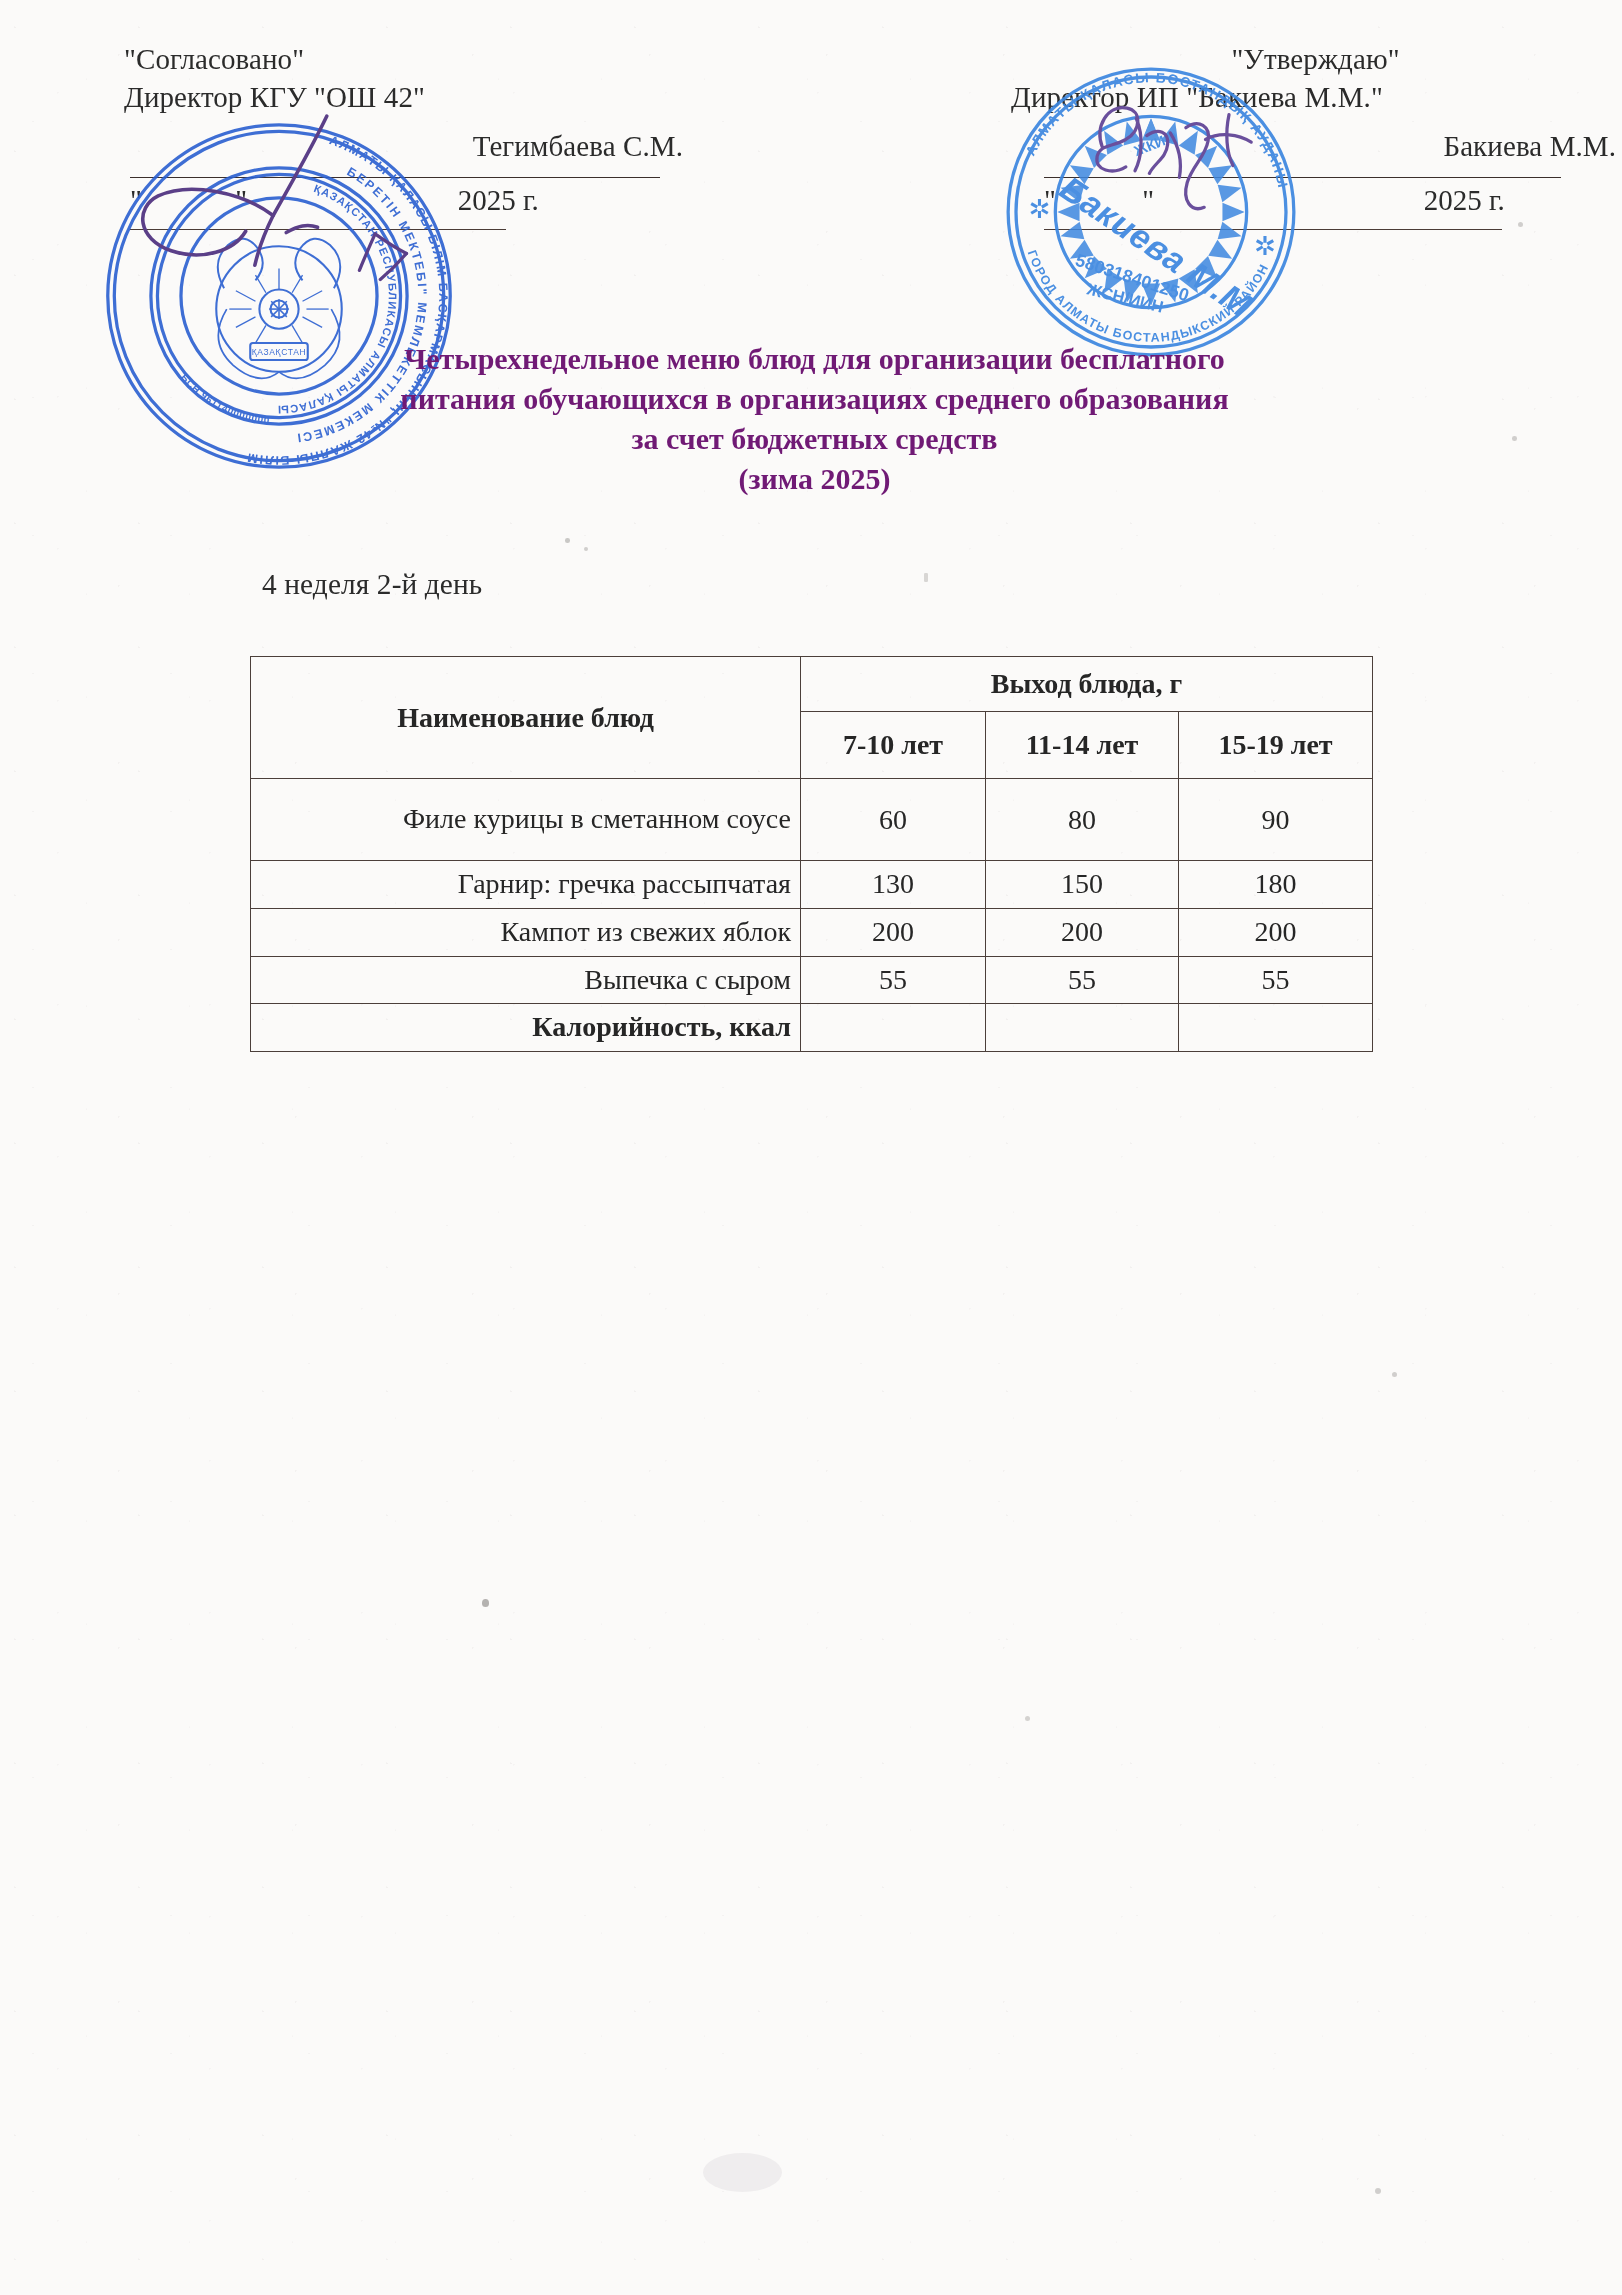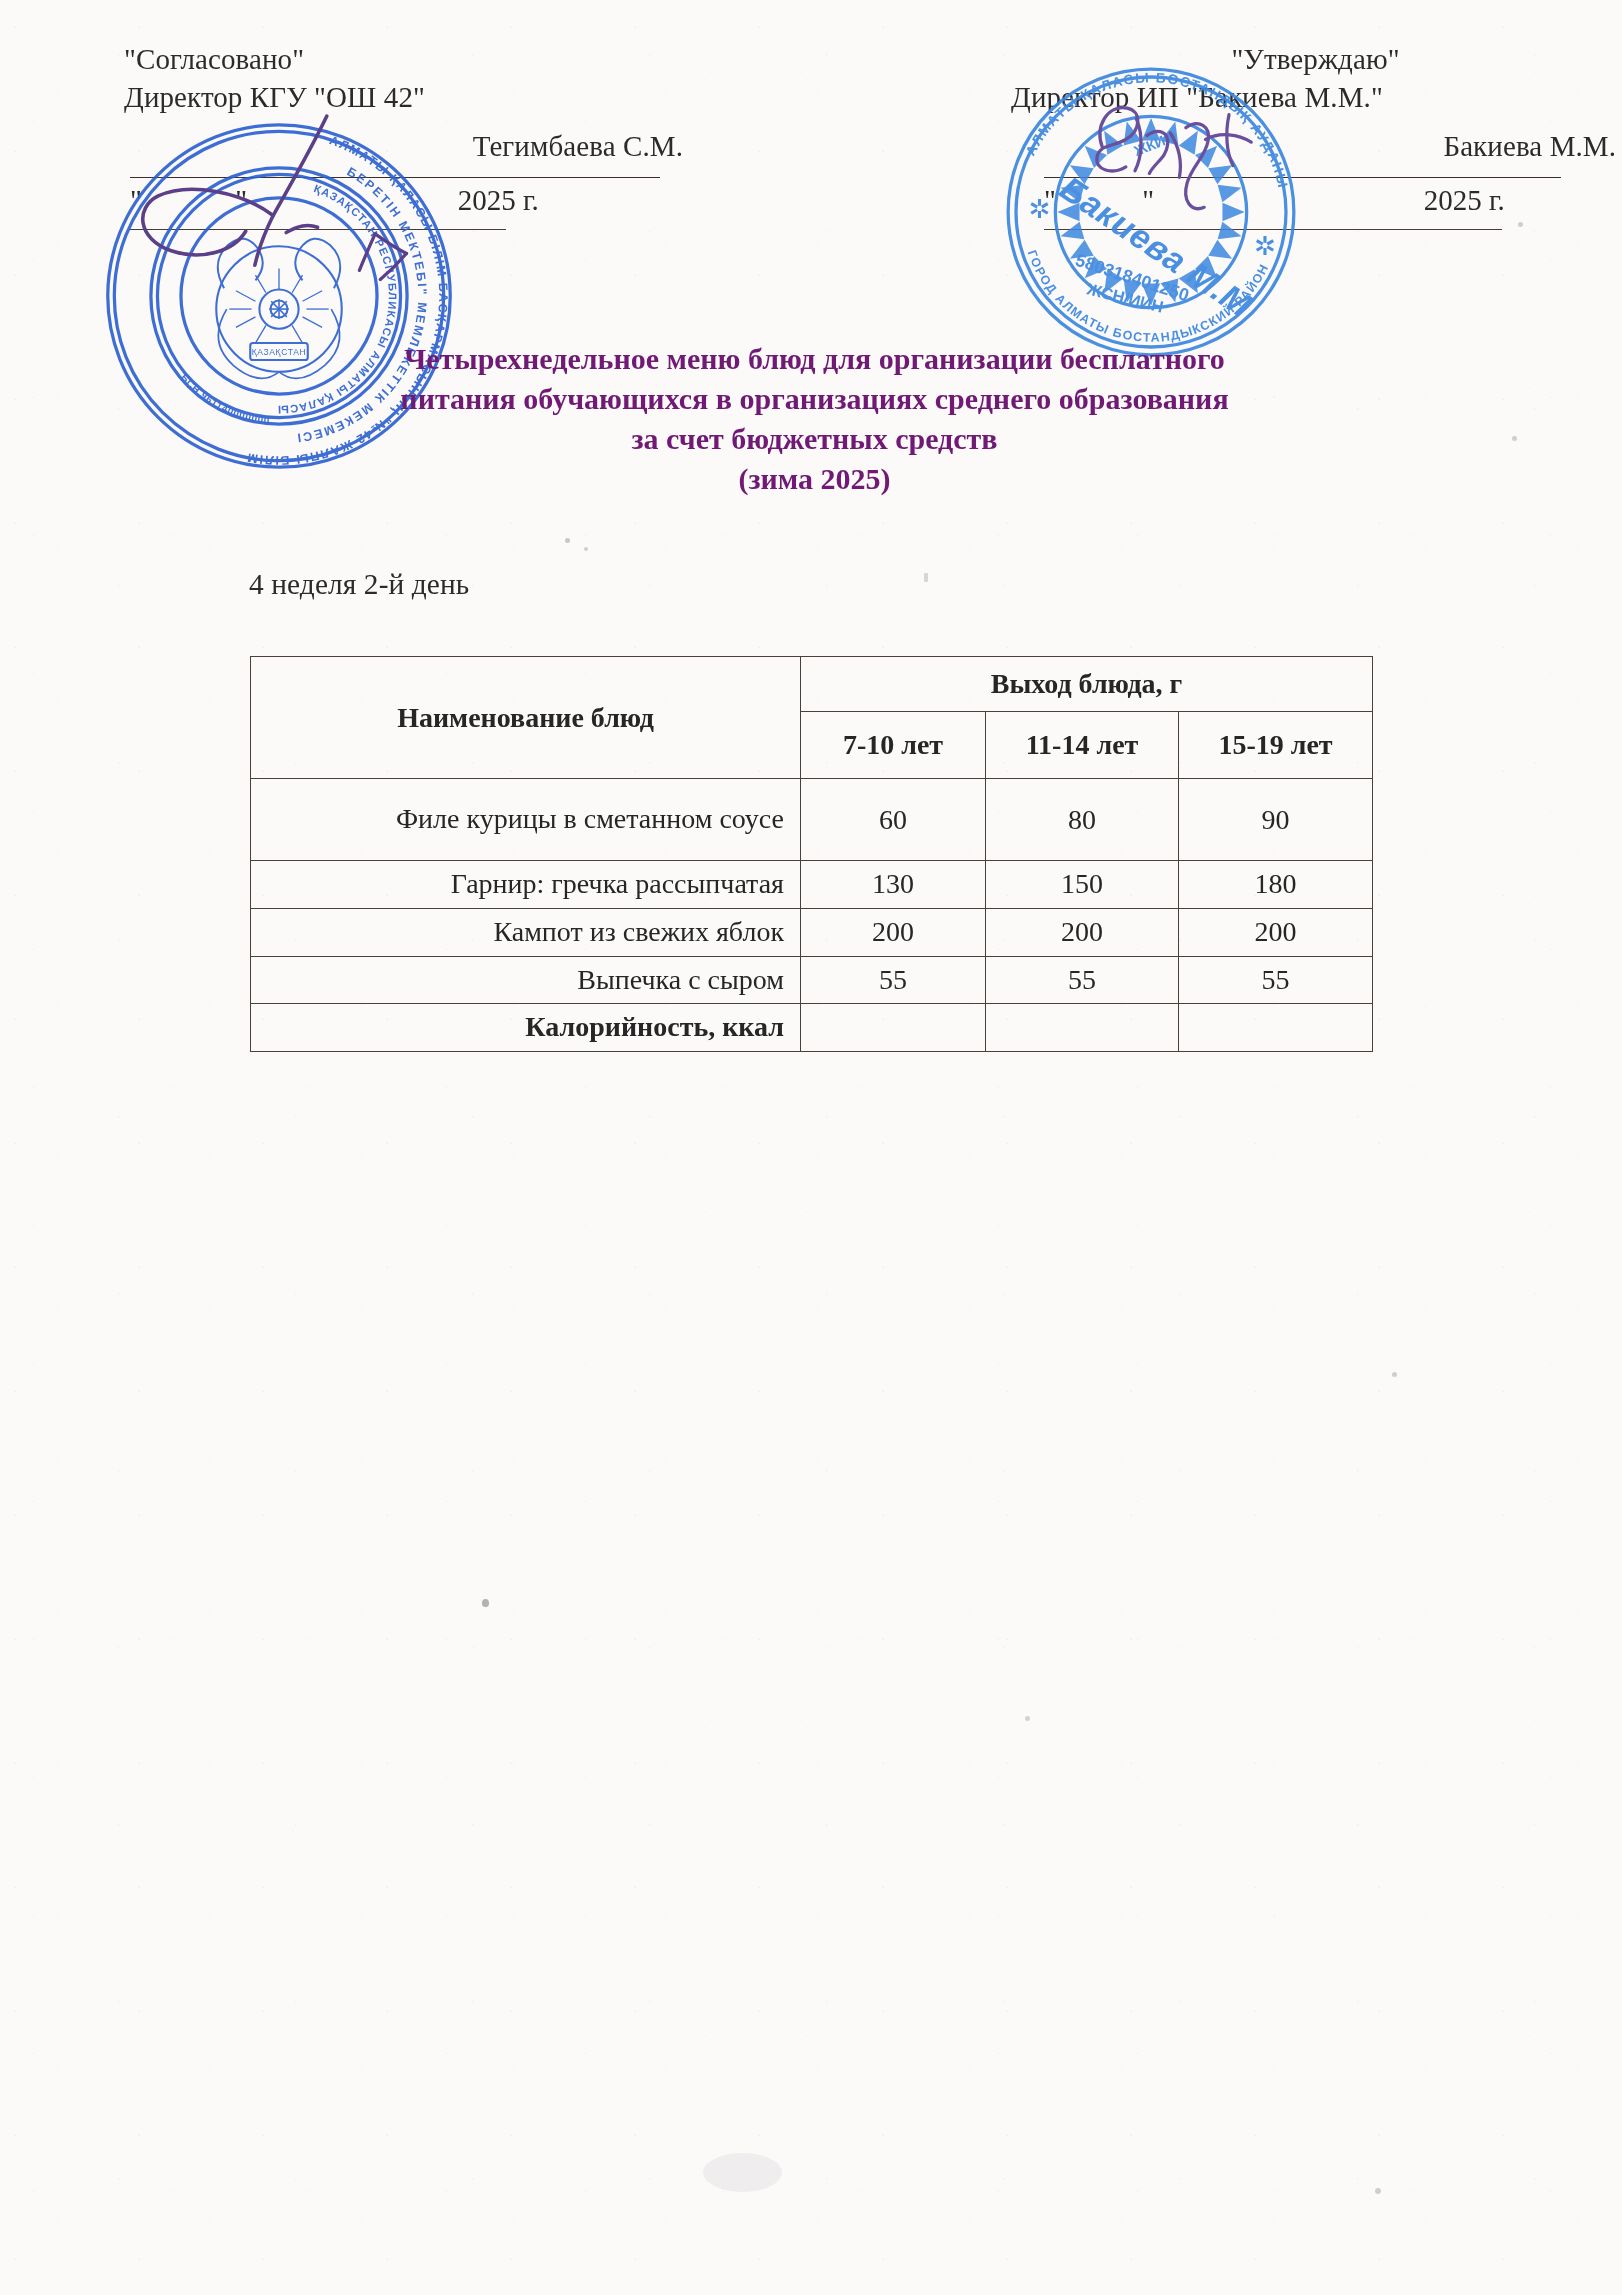--- a/index.html
+++ b/index.html
@@ -90,39 +90,39 @@
     line-height: 1.33;
     font-weight: 700;
     color: #701a75;
   }
   .title-block .sub { font-weight: 700; }
 
   
   .day-label {
     position: absolute;
     top: 568px;
-    left: 249px;
+    left: 262px;
     font-size: 29.4px;
     letter-spacing: 0.1px;
   }
 
   
   .menu-table {
     position: absolute;
     top: 656px;
     left: 250px;
     width: 1122px;
     border-collapse: collapse;
     table-layout: fixed;
     font-size: 28px;
   }
   .menu-table th,
   .menu-table td {
     border: 1.4px solid #4b3f3a;
-    padding: 0 16px;
+    padding: 0 9px;
     vertical-align: middle;
     color: #262626;
   }
   .menu-table th { font-weight: 700; text-align: center; }
   .menu-table td.name {
     text-align: right;
     line-height: 1.30;
     padding-top: 5.2px;
     padding-bottom: 5.2px;
   }

